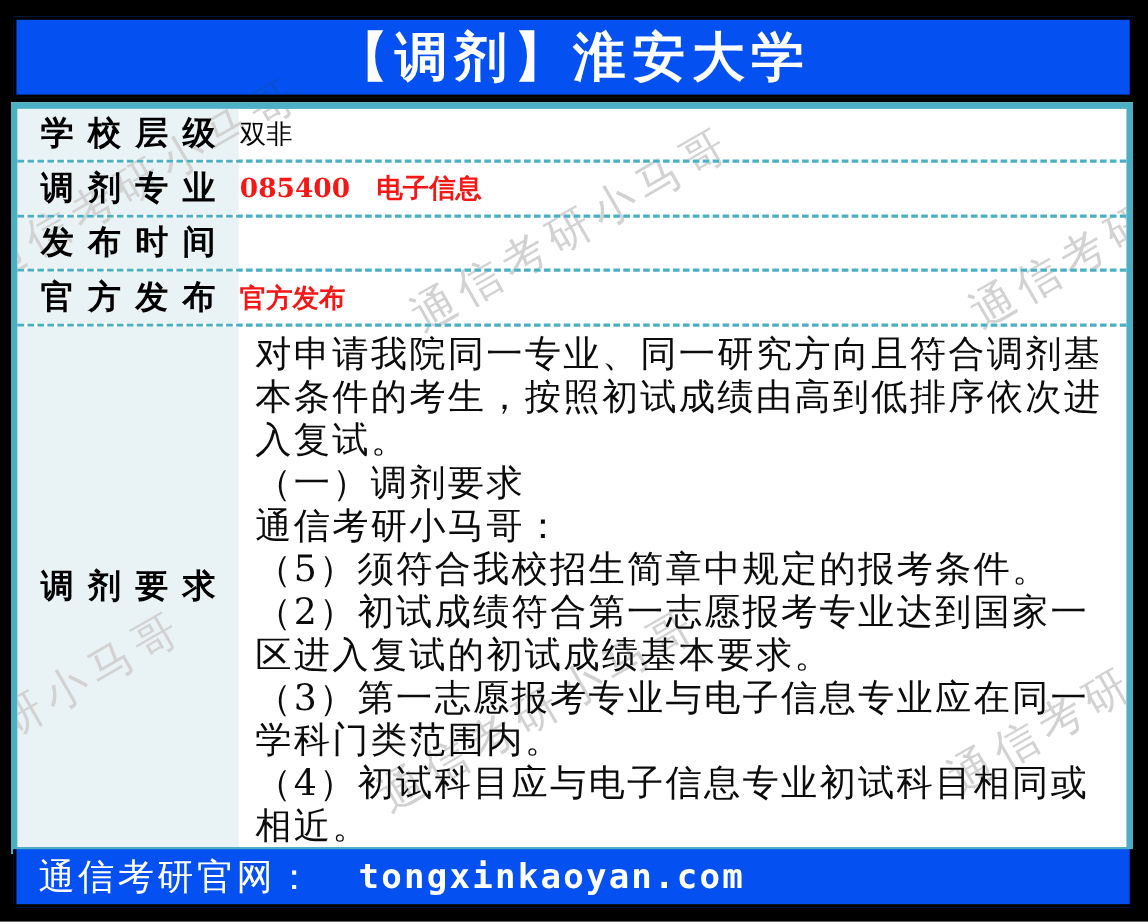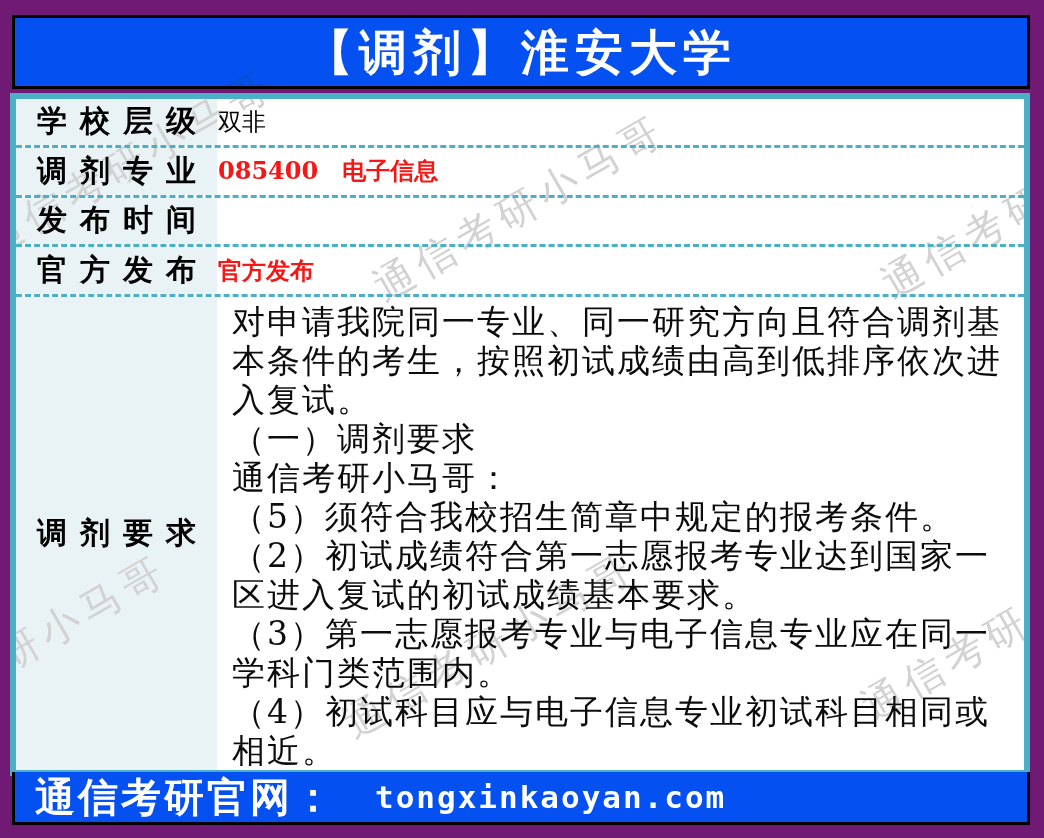--- a/index.html
+++ b/index.html
@@ -1,18 +1,18 @@
 <!DOCTYPE html>
 <html style="--blue: #0550f0; --red: #f51616; --teal: #4bb0c5; --labelbg: #e9f3f5; --wm: #d2d2d2;"><head>
 <meta charset="utf-8">
 <style>
   html,body{margin:0;padding:0;background:#ffffff;}
   #page{
     position:relative; width:1044px; height:838px;
-    background:#701a75; overflow:hidden;
+    background:#000000; overflow:hidden;
     font-family:"DejaVu Serif","Liberation Serif",serif;
   }
   
   #header{
     position:absolute; left:12px; top:15px; width:1018px; height:74px;
     background:var(--blue); border:3px solid #000; box-sizing:border-box;
     display:flex; align-items:center; justify-content:center;
   }
   #header .title{
     color:#fff; font-size:48px; font-weight:bold; letter-spacing:6px;
@@ -47,21 +47,21 @@
   }
   .detail-cell p{margin:0; padding:0;}
   
   #footer{
     position:absolute; left:12px; top:772px; width:1018px; height:53px;
     background:var(--blue); border:3px solid #000; border-top:0;
     box-sizing:border-box; display:flex; align-items:center;
     padding-left:20px;
   }
   #footer .site-label{
-    color:#fff; font-size:40px; font-weight:bold; letter-spacing:3px;
+    color:#fff; font-size:33px; font-weight:normal; letter-spacing:3px;
   }
   #footer .site-url{
     color:#fff; font-size:31px; font-weight:bold; letter-spacing:2px;
     font-family:"DejaVu Sans Mono","Liberation Mono",monospace;
     margin-left:39px;
   }
   
   .watermark{
     position:absolute; z-index:4; pointer-events:none;
     transform:translate(-50%,-50%) rotate(-30deg);

